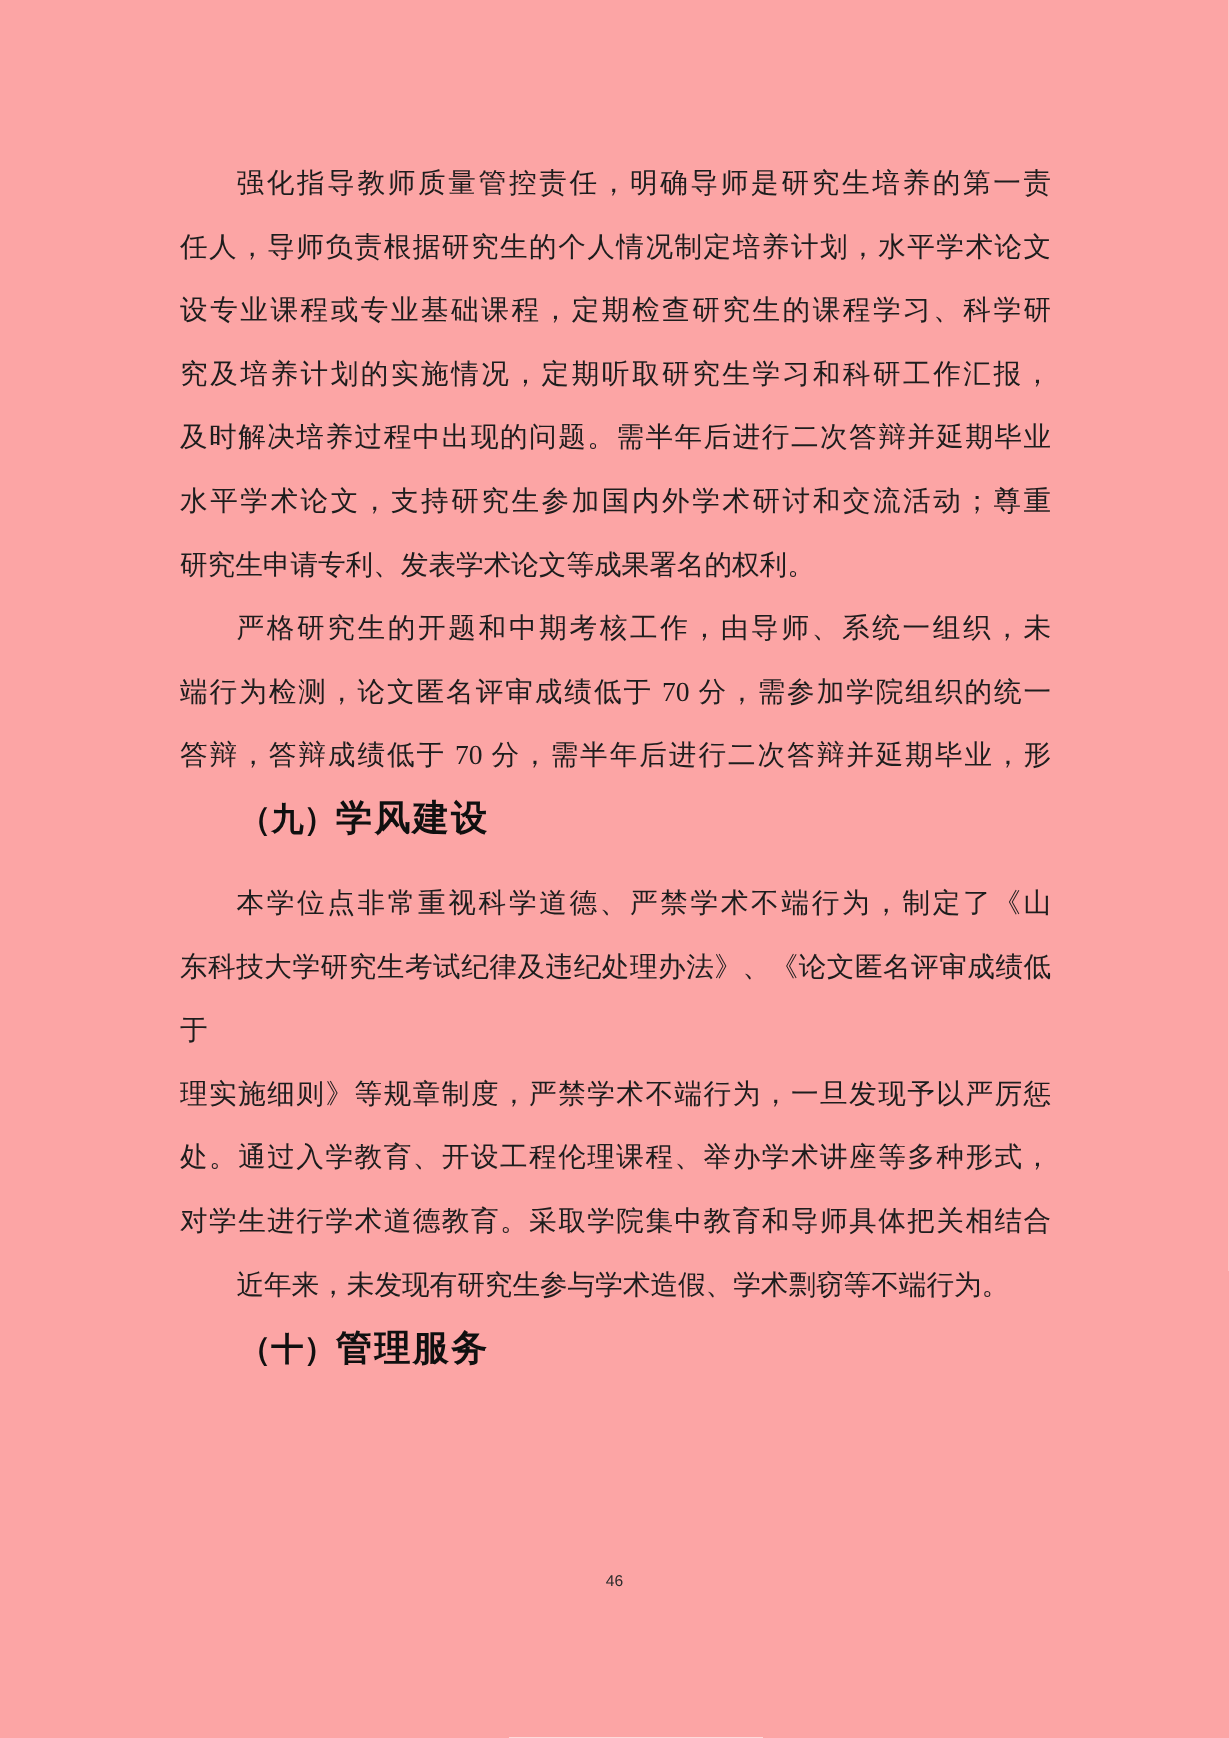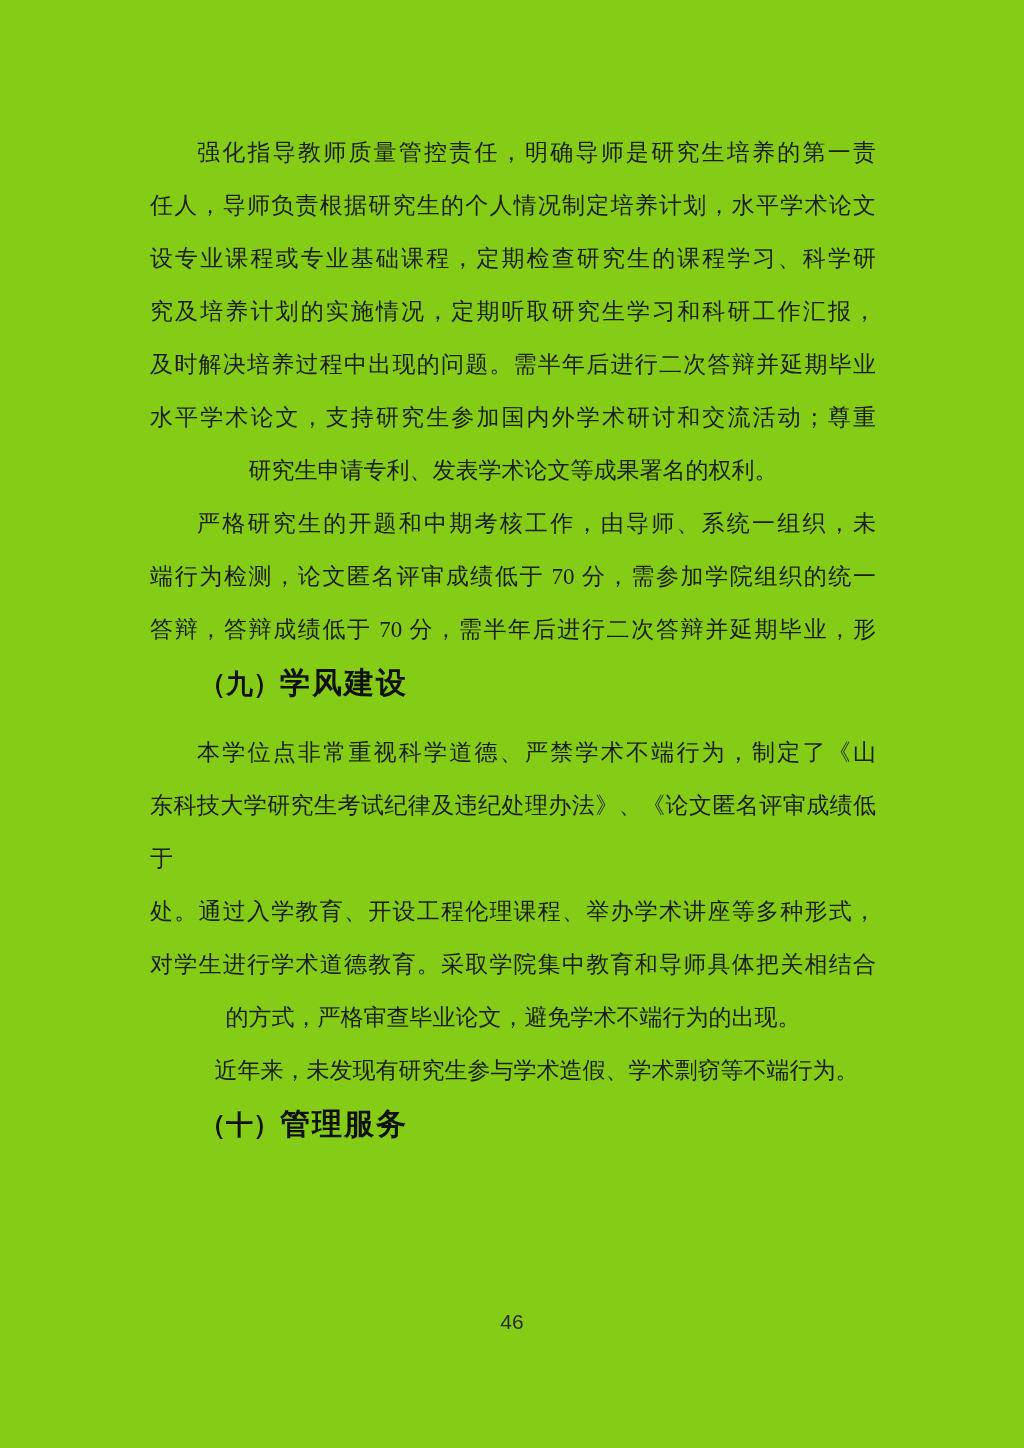--- a/index.html
+++ b/index.html
@@ -4,39 +4,39 @@
 <style>
   html, body {
     margin: 0;
     padding: 0;
     background: #ffffff;
   }
   .page {
     position: relative;
     width: 1024px;
     height: 1448px;
-    background: #84cc16;
+    background: #fca5a5;
     overflow: hidden;
   }
   .content {
     position: absolute;
     left: 150px;
     top: 126px;
     width: 726px;
   }
   .para {
     margin: 0;
     padding: 0;
   }
   .line {
     font-family: "Liberation Serif", serif;
     font-size: 23px;
     line-height: 53px;
     color: #1d1d1d;
-    text-align: center;
+    text-align: left;
     white-space: nowrap;
   }
   .line.full {
     white-space: normal;
     text-align: justify;
     text-align-last: justify;
   }
   .line.first {
     text-indent: 47px;
   }
@@ -57,21 +57,21 @@
     font-size: 30px;
     letter-spacing: 2px;
   }
   .footer {
     position: absolute;
     top: 1310px;
     left: 0;
     width: 100%;
     text-align: center;
     font-family: "Liberation Sans", sans-serif;
-    font-size: 21px;
+    font-size: 13px;
     color: #2b2b2b;
   }
 </style>
 </head>
 <body>
 
 <div class="page">
   <div class="content">
       <div class="para">
         <div class="line first full">强化指导教师质量管控责任，明确导师是研究生培养的第一责</div>
@@ -84,23 +84,23 @@
       </div>
       <div class="para">
         <div class="line first full">严格研究生的开题和中期考核工作，由导师、系统一组织，未</div>
         <div class="line full">端行为检测，论文匿名评审成绩低于 70 分，需参加学院组织的统一</div>
         <div class="line full">答辩，答辩成绩低于 70 分，需半年后进行二次答辩并延期毕业，形</div>
       </div>
       <div class="heading"><span class="h-prefix">（九）</span><span class="h-title">学风建设</span></div>
       <div class="para">
         <div class="line first full">本学位点非常重视科学道德、严禁学术不端行为，制定了《山</div>
         <div class="line full">东科技大学研究生考试纪律及违纪处理办法》、《论文匿名评审成绩低于</div>
+        <div class="line full">理实施细则》等规章制度，严禁学术不端行为，一旦发现予以严厉惩</div>
         <div class="line full">处。通过入学教育、开设工程伦理课程、举办学术讲座等多种形式，</div>
         <div class="line full">对学生进行学术道德教育。采取学院集中教育和导师具体把关相结合</div>
-        <div class="line">的方式，严格审查毕业论文，避免学术不端行为的出现。</div>
       </div>
       <div class="para">
         <div class="line first">近年来，未发现有研究生参与学术造假、学术剽窃等不端行为。</div>
       </div>
       <div class="heading"><span class="h-prefix">（十）</span><span class="h-title">管理服务</span></div>
     </div>
   <div class="footer">46</div>
 </div>
 
 </body></html>

